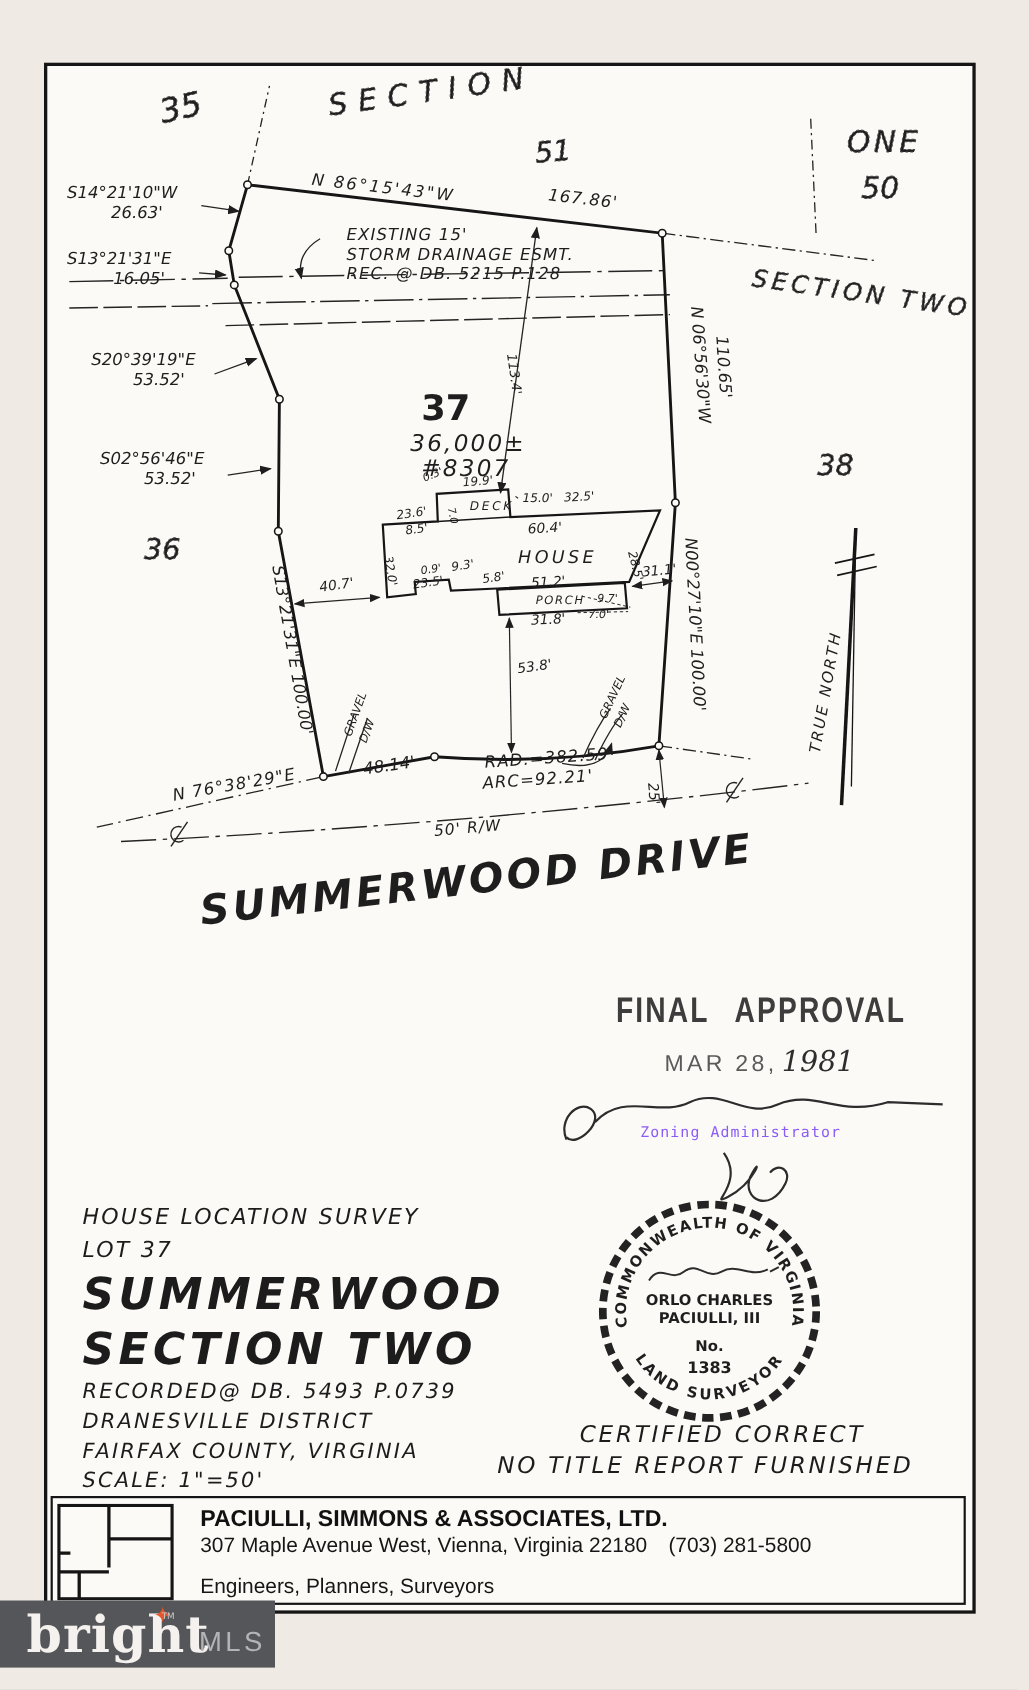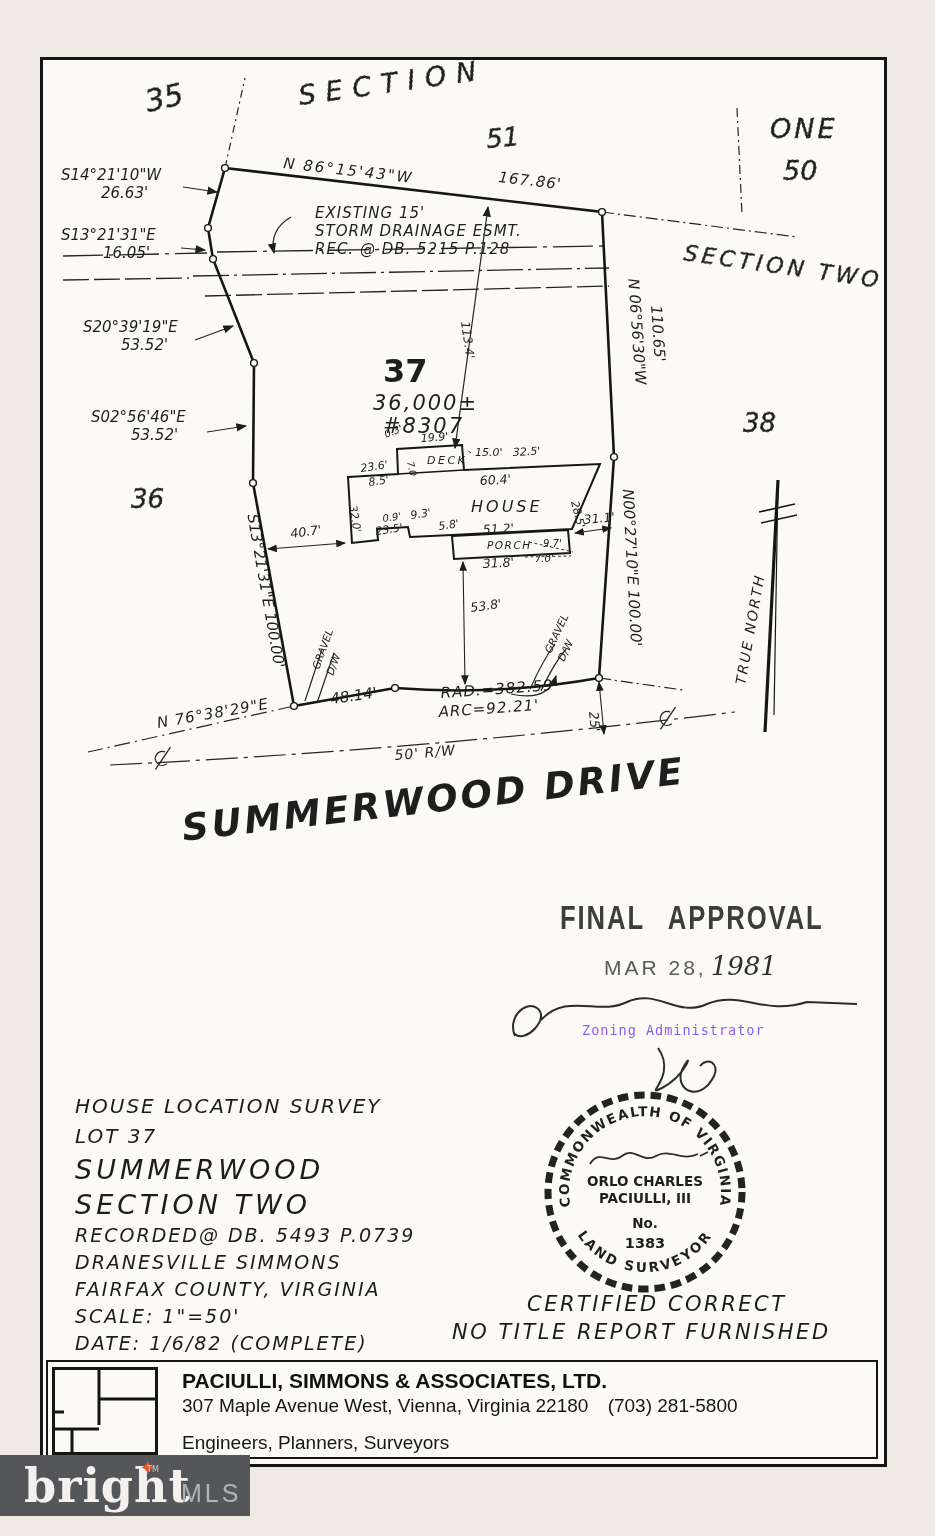--- a/index.html
+++ b/index.html
@@ -14,21 +14,21 @@
       color:#3d3d3d;transform:scaleY(1.2) scaleX(.95);transform-origin:left top;font-family:"Liberation Sans",sans-serif;}
   .date-line{left:604px;top:951px;white-space:nowrap;}
   .date-stamp{font-size:21px;color:#5a5a5a;letter-spacing:3px;font-family:"Liberation Sans",sans-serif;}
   .date-hand{font-size:26px;color:#2e2e2e;font-family:"DejaVu Serif",serif;font-style:italic;margin-left:4px;}
   .zoning{left:582px;top:1022px;font-family:"DejaVu Sans Mono",monospace;font-size:13.5px;color:#8b5cf6;letter-spacing:1px;}
   .cert{font-style:italic;font-size:21px;letter-spacing:2.5px;white-space:nowrap;}
   
   .tb{left:75px;top:1094px;font-style:italic;white-space:nowrap;}
   .tb div{letter-spacing:2px;}
   .tb .t-sm{font-size:20px;margin-bottom:6px;}
-  .tb .t-big{font-size:27px;font-weight:normal;letter-spacing:4px;margin:2px 0 4px 0;}
+  .tb .t-big{font-size:40px;font-weight:bold;letter-spacing:4px;margin:2px 0 4px 0;}
   .tb .t-md{font-size:19px;margin-bottom:5px;}
   
   .firm-name{left:182px;top:1369px;font-weight:bold;font-size:21px;font-family:"Liberation Sans",sans-serif;color:#111;}
   .firm-addr{left:182px;top:1395px;font-size:19px;font-family:Liberation Sans, sans-serif;color:#161616;}
   .firm-tag{left:182px;top:1432px;font-size:19px;font-family:"Liberation Sans",sans-serif;color:#161616;}
   
   .wm{left:0;top:1455px;width:250px;height:61px;background:#55565a;}
   .wm-brand{left:24px;top:4px;font-family:"DejaVu Serif",serif;font-weight:bold;font-size:46px;color:#f4f1ee;letter-spacing:1px;}
   .wm-star{left:139px;top:1px;font-size:21px;color:#e4572e;}
   .wm-tm{left:147px;top:10px;font-size:8px;color:#c9c9c9;}
@@ -242,21 +242,21 @@
 
   <div class="abs cert" style="left:452px;top:1320px;">NO TITLE REPORT FURNISHED</div>
   <div class="abs cert" style="left:527px;top:1292px;">CERTIFIED CORRECT</div>
 
   <div class="abs tb">
     <div class="t-sm">HOUSE LOCATION SURVEY</div>
     <div class="t-sm">LOT 37</div>
     <div class="t-big">SUMMERWOOD</div>
     <div class="t-big">SECTION TWO</div>
     <div class="t-md">RECORDED@ DB. 5493 P.0739</div>
-    <div class="t-md">DRANESVILLE SIMMONS</div>
+    <div class="t-md">DRANESVILLE DISTRICT</div>
     <div class="t-md">FAIRFAX COUNTY, VIRGINIA</div>
     <div class="t-md">SCALE: 1"=50'</div>
     <div class="t-md">DATE: 1/6/82 (COMPLETE)</div>
   </div>
 
   <div class="abs border-footer"></div>
   <svg class="abs" style="left:52px;top:1367px;" width="106" height="88" viewBox="0 0 106 88">
     <rect x="1.5" y="1.5" width="103" height="85" fill="none" stroke="#151515" stroke-width="3"></rect>
     <path d="M47,1.5 L47,58 M47,32 L104,32 M1.5,62 L47,62 M20,62 L20,86.5 M1.5,45 L12,45" fill="none" stroke="#151515" stroke-width="3"></path>
   </svg>

